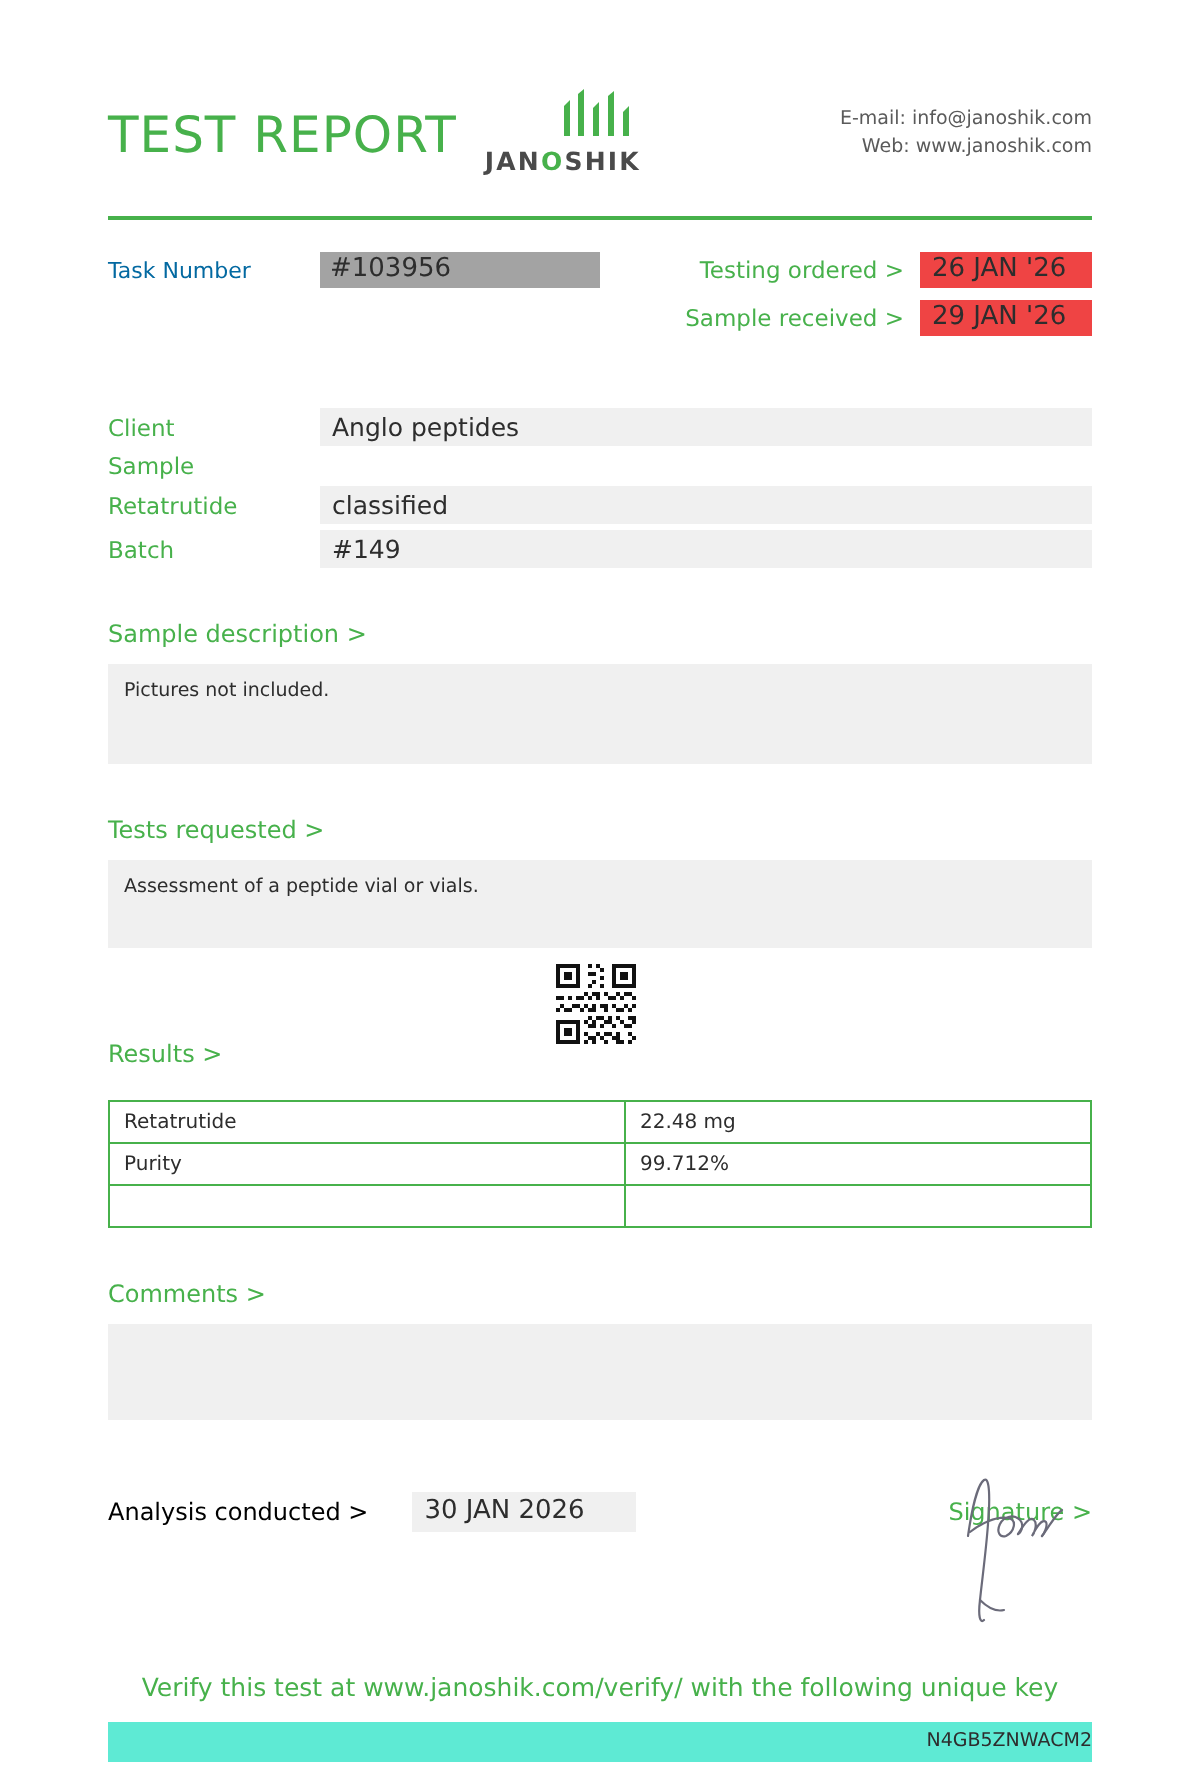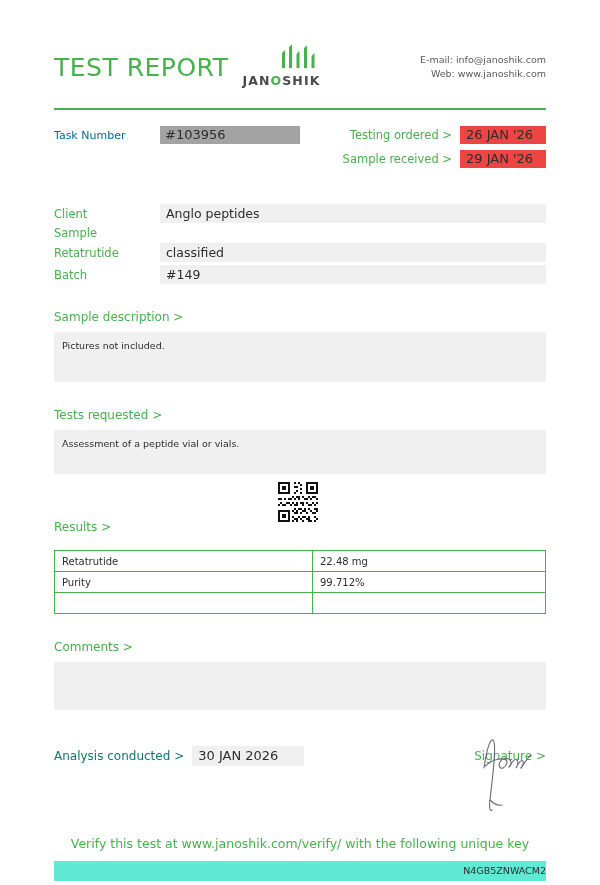--- a/index.html
+++ b/index.html
@@ -201,23 +201,23 @@
   table.results td.k { width: 250px; }
 
   
   .analysis {
     display: flex;
     align-items: center;
     margin-top: 36px;
     position: relative;
   }
   .analysis-label {
-    color: #0f766e;
+    color: #000000;
     font-size: 12px;
-    margin-right: 8px;
+    margin-right: 22px;
   }
   .analysis-value {
     background: #f0f0f0;
     font-size: 13px;
     color: #2d2d2d;
     padding: 2px 6px 3px 6px;
     min-width: 112px;
     box-sizing: border-box;
   }
   .signature-label {

